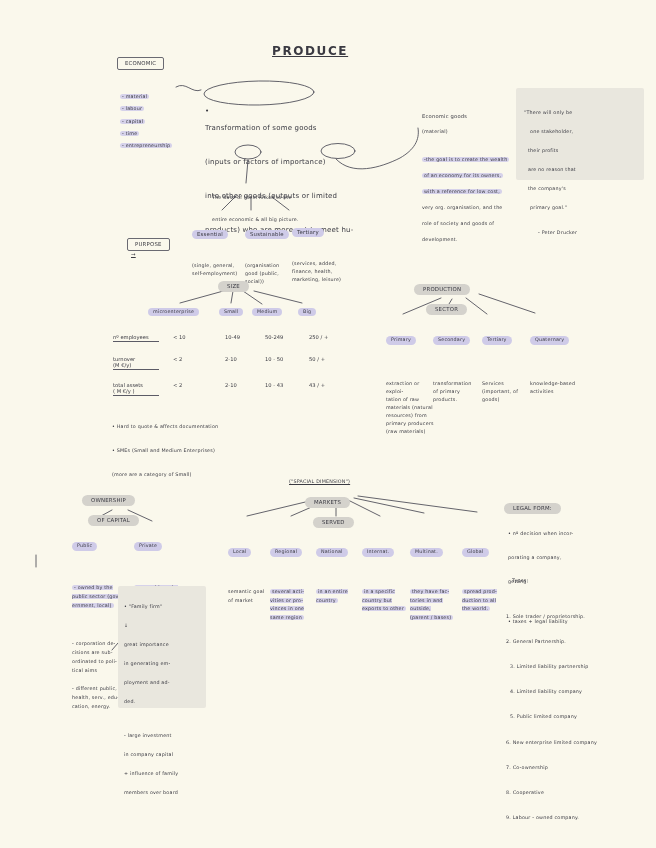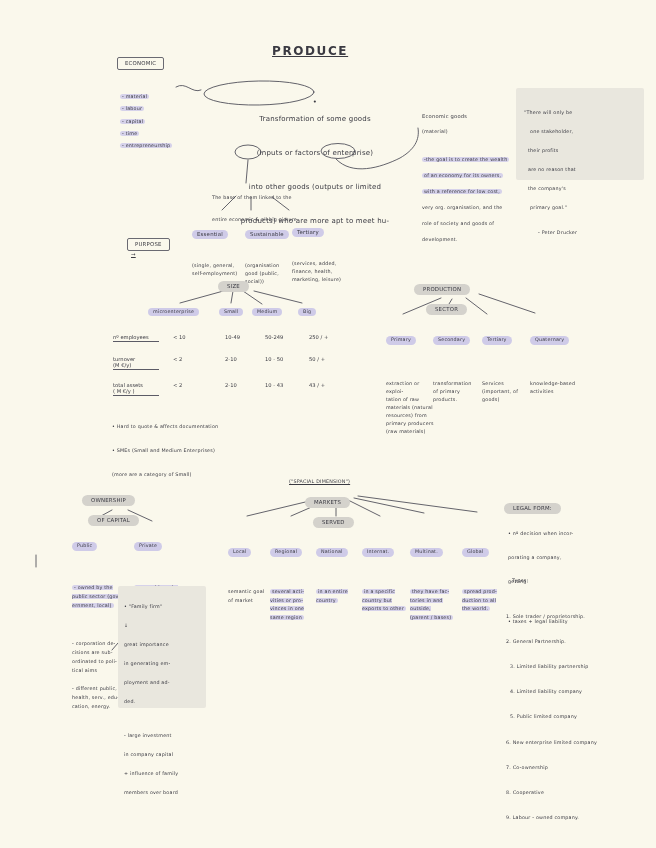--- a/index.html
+++ b/index.html
@@ -83,24 +83,24 @@
   <div class="t xl cap hdr" style="left:272px;top:44px;letter-spacing:1.6px;">PRODUCE</div>
 
   <div class="t xs" style="left:120px;top:88px;">
     <div><span class="hl-soft">- material</span></div>
     <div><span class="hl-soft">- labour</span></div>
     <div><span class="hl-soft">- capital</span></div>
     <div><span class="hl-soft">- time</span></div>
     <div><span class="hl-soft">- entrepreneurship</span></div>
   </div>
 
-  <div class="t md" style="left:205px;top:77px;width:220px;line-height:17px;text-align:center;">
+  <div class="t md" style="left:205px;top:86px;width:220px;line-height:17px;">
     <div><span>•</span>
       <span>Transformation of some goods</span></div>
-    <div>(inputs or factors of enterprise)</div>
+    <div>(inputs or factors of importance)</div>
     <div>into other goods (outputs or limited</div>
     <div>products) who are more apt to meet hu-</div>
   </div>
 
   <div class="t xs" style="left:422px;top:104px;width:92px;line-height:8px;">
     <div style="font-size:5.2px;">Economic goods</div>
     <div>(material)</div>
     <div style="height:4px;"></div>
     <div><span class="hl-soft">-the goal is to create the wealth</span></div>
     <div><span class="hl-soft">of an economy for its owners,</span></div>

